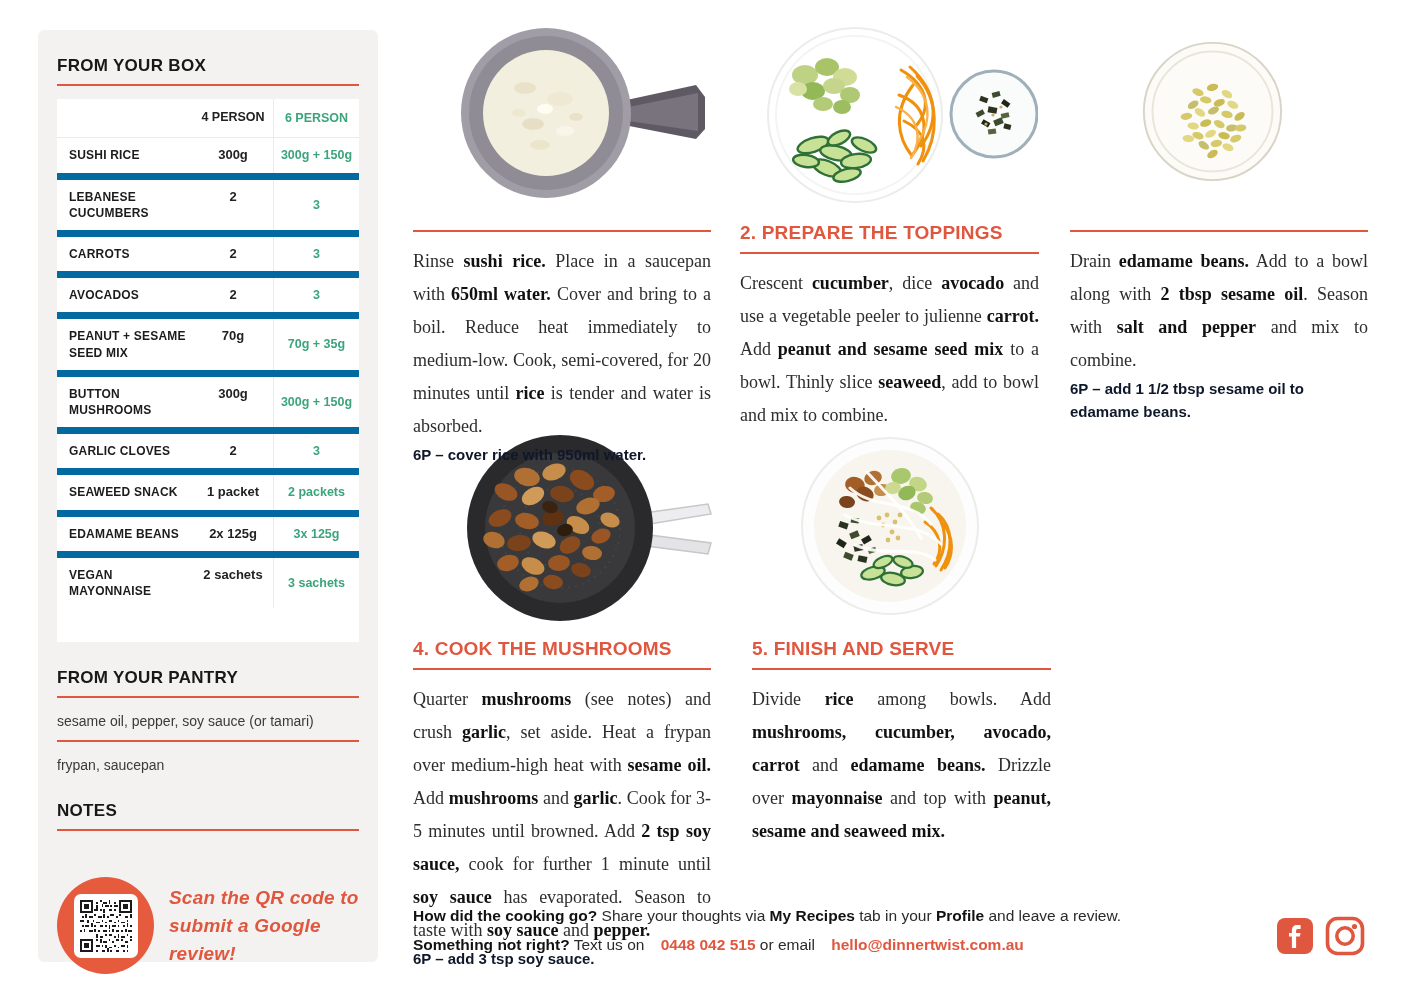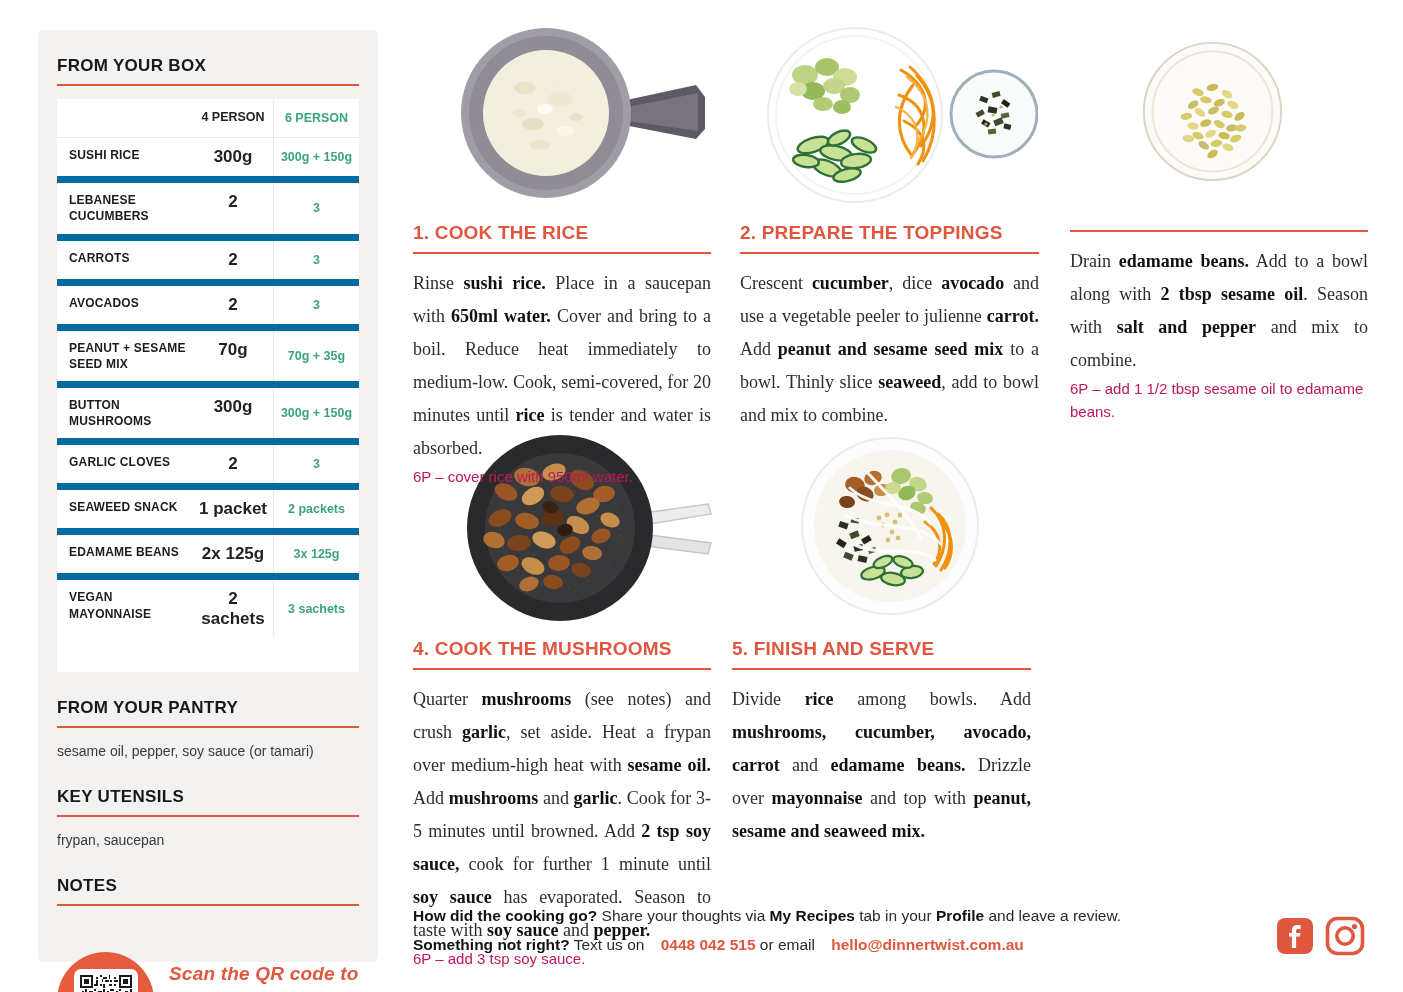--- a/index.html
+++ b/index.html
@@ -13,21 +13,21 @@
   .sec-title { font-size:17px; font-weight:800; color:#181818; letter-spacing:.3px; }
   .rule { height:2px; background:#e0573f; margin-top:8px; }
 
   .box-table { background:#ffffff; margin-top:13px; font-size:12px; }
   .thead, .trow { display:flex; align-items:flex-start; }
   .thead { border-bottom:1px solid #eceae7; }
   .trow { border-bottom:7px solid #0369a1; }
   .trow:last-child { border-bottom:none; }
   .c-label { flex:0 0 136px; padding:9px 4px 9px 12px; font-weight:700; color:#1c1c1c;
     letter-spacing:.2px; line-height:1.35; }
-  .c-p4 { flex:0 0 80px; text-align:center; font-weight:700; font-size:17px; color:#222; padding:9px 2px; }
+  .c-p4 { flex:0 0 80px; text-align:center; font-weight:700; font-size:13px; color:#222; padding:9px 2px; }
   .c-p6 { flex:1; text-align:center; font-weight:700; font-size:12.5px; color:#3ba47c;
     border-left:1px solid #eceae7; padding:9px 6px; align-self:stretch;
     display:flex; align-items:center; justify-content:center; line-height:1.3; }
   .thead .c-p4, .thead .c-p6 { padding-top:11px; padding-bottom:11px; font-size:12.5px; }
   .tfoot-pad { height:34px; }
 
   .plain { font-size:14px; color:#3a3a3a; margin-top:13px; line-height:1.5; }
   .justify { text-align:justify; }
   .gap26 { margin-top:26px; }
   .gap24 { margin-top:25px; }
@@ -40,21 +40,21 @@
     display:flex; align-items:center; justify-content:center; }
   .qr-caption { margin-left:15px; color:#e0573f; font-size:19px; line-height:1.45;
     font-style:italic; font-weight:700; letter-spacing:.2px; }
 
   
   .step { width:298px; }
   .step-title { color:#e0573f; font-size:19px; font-weight:800; letter-spacing:.2px; }
   .step-rule { height:2px; background:#e0573f; margin-top:8px; margin-bottom:13px; }
   .step-body { font-size:18px; line-height:33px; color:#2d2d2d; text-align:justify;font-family:Liberation Serif, serif; }
   .step-body .b { font-weight:700; color:#111; }
-  .sixp { font-size:15px; line-height:23.4px; font-weight:400; color:#be185d; }
+  .sixp { font-size:15px; line-height:23.4px; font-weight:700; color:#0f172a; }
 
   
   .footer { width:800px; font-size:15.5px; color:#2a2a2a; }
   .footer .row { line-height:1.45; margin-bottom:7px; }
   .footer .b { font-weight:700; color:#121212; }
   .footer .accent { color:#e0573f; font-weight:700;margin-left:12px; }
 
   svg { display:block; }
 </style>
 </head>
@@ -131,21 +131,20 @@
     <div class="c-p6">3 sachets</div>
   </div>
 </div>
     <div class="tfoot-pad"></div>
   </div>
 
   <div class="sec-title gap26">FROM YOUR PANTRY</div>
   <div class="rule"></div>
   <div class="plain">sesame oil, pepper, soy sauce (or tamari)</div>
 
-  <div class="sec-title gap24">KEY UTENSILS</div>
   <div class="rule"></div>
   <div class="plain">frypan, saucepan</div>
 
   <div class="sec-title gap24">NOTES</div>
   <div class="rule"></div>
 
   <div class="qr-row">
     <div class="qr-circle">
       <div class="qr-white">
         <svg width="52" height="52" viewBox="0 0 29 29" shape-rendering="crispEdges">
@@ -384,21 +383,20 @@
     <g fill="none" stroke="#ffffff" stroke-width="3" stroke-linecap="round" opacity="0.92">
       <path d="M55 58 C78 80 115 68 136 94"></path>
       <path d="M50 85 C82 102 120 88 146 114"></path>
       <path d="M60 115 C90 128 120 114 140 130"></path>
       <path d="M72 42 C90 62 110 80 126 108"></path>
     </g>
   </svg>
 </div>
 
 <div class="abs step" style="left:413px; top:222px;">
-  <div class="step-title">1. COOK THE RICE</div>
   <div class="step-rule"></div>
   <div class="step-body"><span>Rinse </span><span class="b">sushi rice.</span><span> Place in a saucepan with </span><span class="b">650ml water.</span><span> Cover and bring to a boil. Reduce heat immediately to medium-low. Cook, semi-covered, for 20 minutes until </span><span class="b">rice</span><span> is tender and water is absorbed.</span></div>
   <div class="sixp">6P – cover rice with 950ml water.</div>
 </div>
 
 <div class="abs step" style="left:740px; top:222px; width:299px;">
   <div class="step-title">2. PREPARE THE TOPPINGS</div>
   <div class="step-rule"></div>
   <div class="step-body"><span>Crescent </span><span class="b">cucumber</span><span>, dice </span><span class="b">avocado</span><span> and use a vegetable peeler to julienne </span><span class="b">carrot.</span><span> Add </span><span class="b">peanut and sesame seed mix</span><span> to a bowl. Thinly slice </span><span class="b">seaweed</span><span>, add to bowl and mix to combine.</span></div>
 </div>
@@ -409,21 +407,21 @@
   <div class="sixp">6P – add 1 1/2 tbsp sesame oil to edamame beans.</div>
 </div>
 
 <div class="abs step" style="left:413px; top:638px;">
   <div class="step-title">4. COOK THE MUSHROOMS</div>
   <div class="step-rule"></div>
   <div class="step-body"><span>Quarter </span><span class="b">mushrooms</span><span> (see notes) and crush </span><span class="b">garlic</span><span>, set aside. Heat a frypan over medium-high heat with </span><span class="b">sesame oil.</span><span> Add </span><span class="b">mushrooms</span><span> and </span><span class="b">garlic</span><span>. Cook for 3-5 minutes until browned. Add </span><span class="b">2 tsp soy sauce,</span><span> cook for further 1 minute until </span><span class="b">soy sauce</span><span> has evaporated. Season to taste with </span><span class="b">soy sauce</span><span> and </span><span class="b">pepper.</span></div>
   <div class="sixp">6P – add 3 tsp soy sauce.</div>
 </div>
 
-<div class="abs step" style="left:732px; top:638px; width:299px;">
+<div class="abs step" style="left:752px; top:638px; width:299px;">
   <div class="step-title">5. FINISH AND SERVE</div>
   <div class="step-rule"></div>
   <div class="step-body"><span>Divide </span><span class="b">rice</span><span> among bowls. Add </span><span class="b">mushrooms, cucumber, avocado, carrot</span><span> and </span><span class="b">edamame beans.</span><span> Drizzle over </span><span class="b">mayonnaise</span><span> and top with </span><span class="b">peanut, sesame and seaweed mix.</span></div>
 </div>
 
 <div class="abs footer" style="left:413px; top:905px;">
   <div class="row"><span class="b">How did the cooking go?</span><span> Share your thoughts via </span><span class="b">My Recipes</span><span> tab in your </span><span class="b">Profile</span><span> and leave a review.</span></div>
   <div class="row"><span class="b">Something not right?</span><span> Text us on </span><span class="accent">0448 042 515</span><span> or email </span><span class="accent">hello@dinnertwist.com.au</span></div>
 </div>
 

